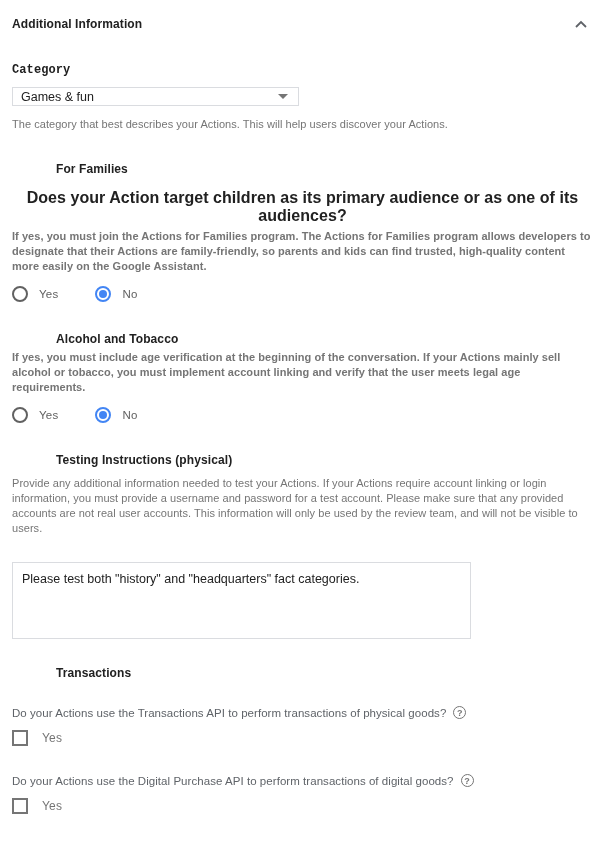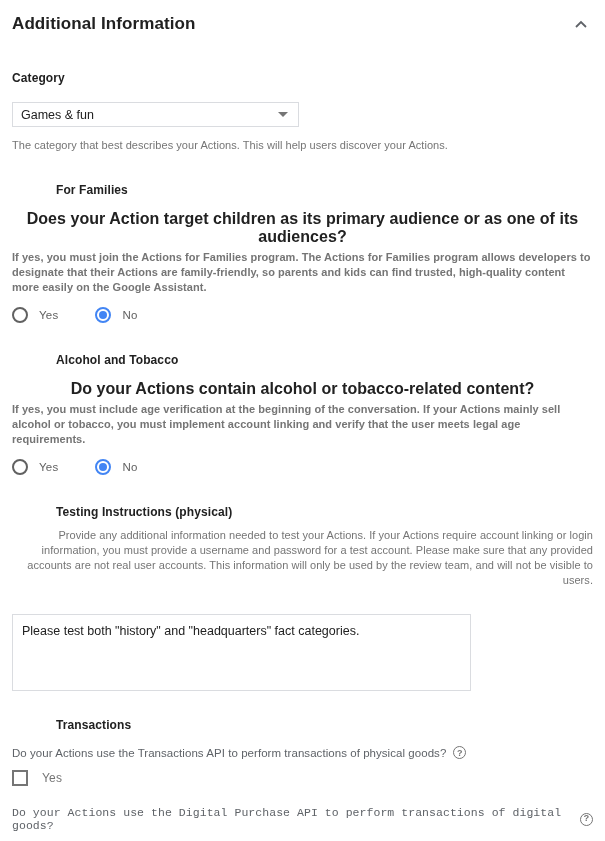--- a/index.html
+++ b/index.html
@@ -8,34 +8,34 @@
     width: 605px;
     min-height: 841px;
     font-family: "Liberation Sans", "DejaVu Sans", sans-serif;
     color: #212121;
     overflow: hidden;
   }
   .page { padding: 14px 12px 20px 12px; width: 605px; }
 
   
   .section-header { display: flex; justify-content: space-between; align-items: center; }
-  .section-title { font-size: 17px; font-weight: bold; color: #212121; letter-spacing: 0.1px; }
+  .section-title { font-size: 12px; font-weight: bold; color: #212121; letter-spacing: 0.1px; }
   .collapse-btn { width: 20px; height: 20px; display: flex; align-items: center; justify-content: center; cursor: pointer; margin-right: 2px; }
 
   
   .field-label { font-size: 12px; font-weight: bold; color: #212121; letter-spacing: 0.1px; }
   .question { font-size: 16px; font-weight: bold; color: #212121; letter-spacing: 0.05px; max-width: 592px; text-align: center; }
   .helper { font-size: 11px; color: #757575; line-height: 15px; max-width: 592px; letter-spacing: 0.05px; }
   .question-gray { font-size: 11.5px; color: #5f6368; letter-spacing: 0.05px; }
 
   
-  .cat-label { margin-top: 37px; }
+  .cat-label { margin-top: 29px; font-family: Liberation Mono, monospace; }
   .select-box {
-    margin-top: 17px;
-    width: 287px; height: 25px;
+    margin-top: 10px;
+    width: 287px; height: 19px;
     border: 1px solid #dadce0;
     background: #fff;
     display: flex; align-items: center; justify-content: space-between;
     padding: 0 10px 0 8px;
     cursor: pointer;
   }
   .select-value { font-size: 12.5px; color: #212121; }
   .dropdown-arrow {
     width: 0; height: 0;
     border-left: 5px solid transparent;
@@ -59,37 +59,37 @@
     display: inline-flex; align-items: center; justify-content: center;
     flex: 0 0 auto;
   }
   .radio-option.checked .radio-circle { border-color: #4285f4; }
   .radio-option.checked .radio-circle::after {
     content: ""; width: 8px; height: 8px; border-radius: 50%; background: #4285f4;
   }
   .radio-label { font-size: 11.5px; color: #616161; margin-left: 11px; letter-spacing: 0.2px; }
 
   
-  .testing-helper { margin-top: 9px; text-align: right; }
+  .testing-helper { margin-top: 9px; }
   .testing-textarea {
     display: block;
     margin-top: 26px;
     width: 459px; height: 77px;
     border: 1px solid #dadce0;
     resize: none;
     font-family: "Liberation Sans", "DejaVu Sans", sans-serif;
     font-size: 12.5px; color: #212121;
     padding: 8px 9px;
     line-height: 16px;
     outline: none;
   }
 
   
-  .q-row { margin-top: 14px; display: flex; align-items: center; }
-  .q-row-2 { margin-top: 20px; font-family: Liberation Mono, monospace; }
+  .q-row { margin-top: 26px; display: flex; align-items: center; }
+  .q-row-2 { margin-top: 28px; }
   .help-icon {
     width: 13px; height: 13px; border-radius: 50%;
     border: 1px solid #757575;
     color: #757575;
     font-size: 9px; font-weight: bold;
     display: inline-flex; align-items: center; justify-content: center;
     margin-left: 7px;
     flex: 0 0 auto;
     cursor: pointer;
   }
@@ -138,21 +138,20 @@
       <span class="radio-circle"></span>
       <span class="radio-label">Yes</span>
     </div>
     <div class="radio-option checked">
       <span class="radio-circle"></span>
       <span class="radio-label">No</span>
     </div>
   </div>
 
   <div class="field-label sub-heading">Alcohol and Tobacco</div>
-  <div class="question q-mt">Do your Actions contain alcohol or tobacco-related content?</div>
   <div class="helper h-mt">If yes, you must include age verification at the beginning of the conversation. If your Actions mainly sell alcohol or tobacco, you must implement account linking and verify that the user meets legal age requirements.</div>
   <div class="radio-row">
     <div class="radio-option">
       <span class="radio-circle"></span>
       <span class="radio-label">Yes</span>
     </div>
     <div class="radio-option checked">
       <span class="radio-circle"></span>
       <span class="radio-label">No</span>
     </div>

